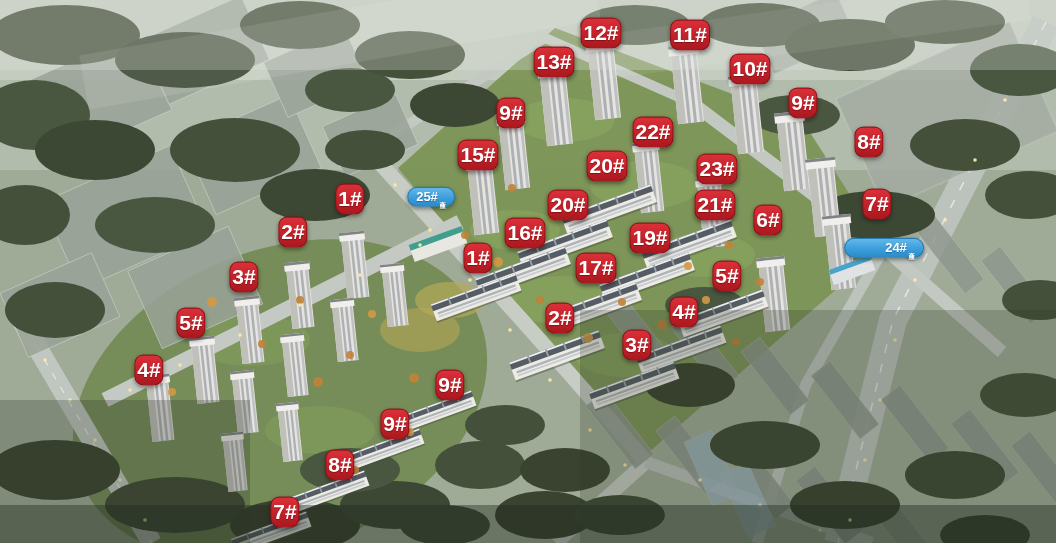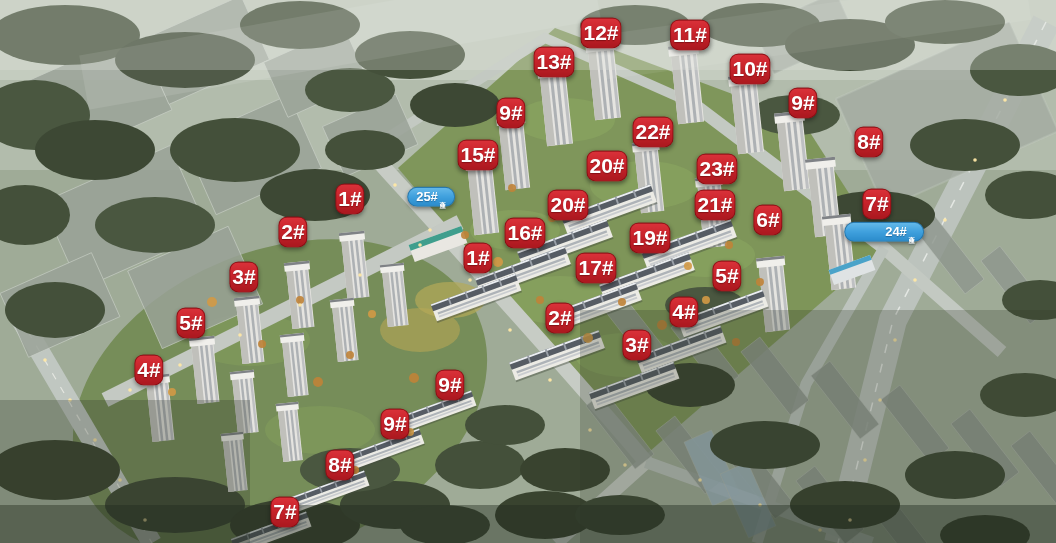--- a/index.html
+++ b/index.html
@@ -425,21 +425,21 @@
       </div>
       <div class="badge red" style="left: 293px; top: 232px;">
         <span class="lbl">2#</span>
       </div>
       <div class="badge red" style="left: 525px; top: 233px;">
         <span class="lbl">16#</span>
       </div>
       <div class="badge red" style="left: 650px; top: 238px;">
         <span class="lbl">19#</span>
       </div>
-      <div class="badge blue" style="left: 884px; top: 232px; padding-left: 40px;">
+      <div class="badge blue" style="left: 884px; top: 248px; padding-left: 40px;">
         <span class="lbl">24#</span>
         <span class="suffix">商业</span>
       </div>
       <div class="badge red" style="left: 478px; top: 258px;">
         <span class="lbl">1#</span>
       </div>
       <div class="badge red" style="left: 596px; top: 268px;">
         <span class="lbl">17#</span>
       </div>
       <div class="badge red" style="left: 727px; top: 276px;">

